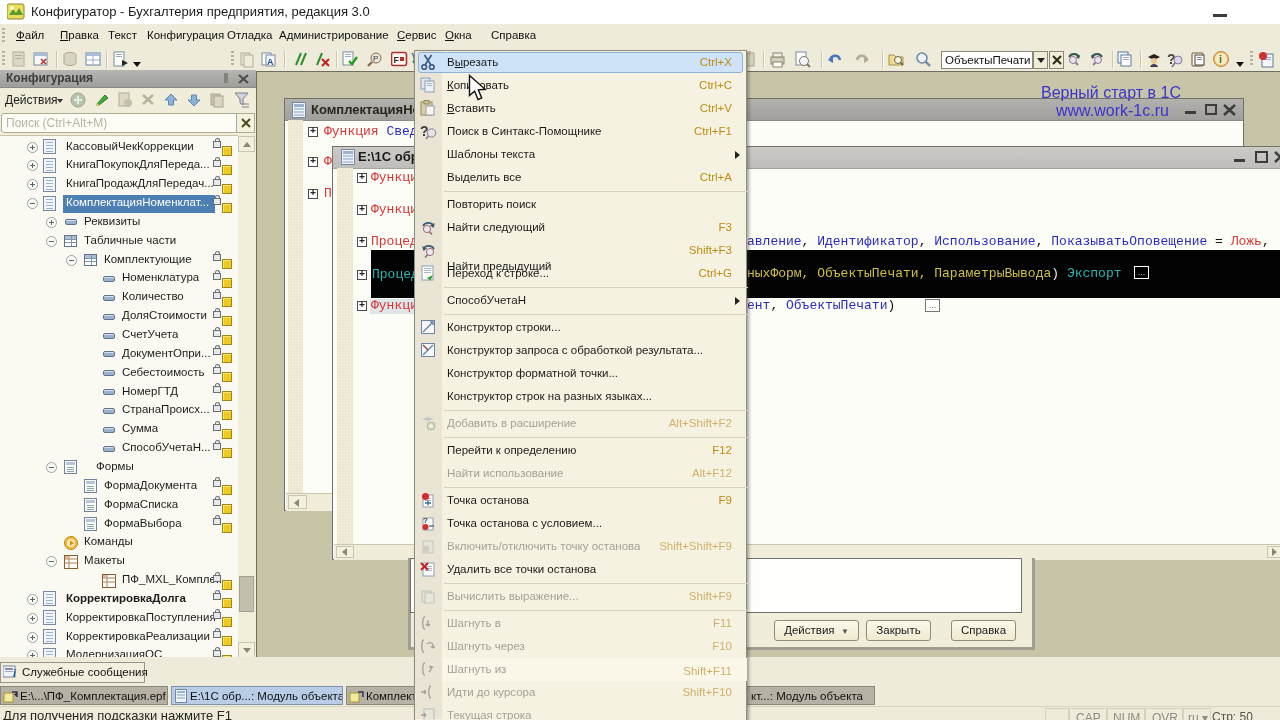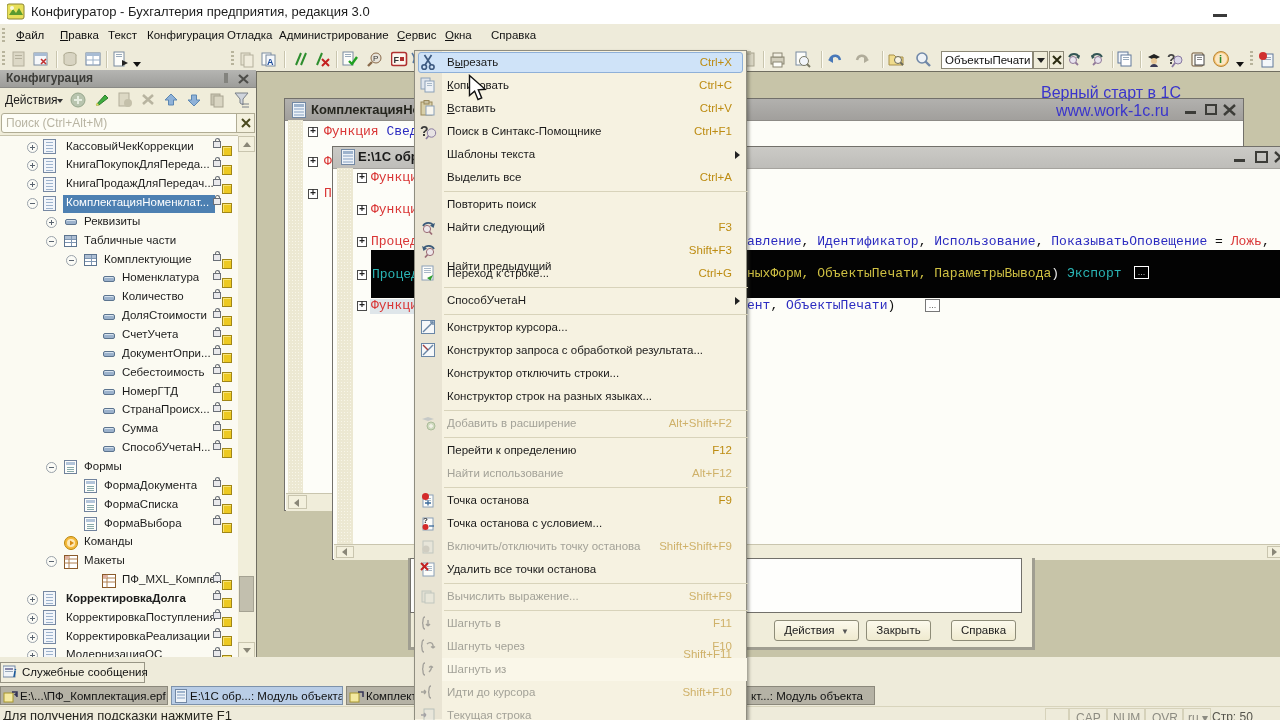--- a/index.html
+++ b/index.html
@@ -407,21 +407,21 @@
       <div class="ybox" style="left:222px;top:311.6px;"></div>
       <div class="exp" style="left:46px;top:325.95000000000005px;">
         <i></i>
       </div>
       <div class="frm" style="left:64px;top:324.45000000000005px;">
         <u></u>
         <i></i>
         <i style="top:8px"></i>
         <i style="top:10px"></i>
       </div>
-      <div class="ab" style="left:84px;top:323.95000000000005px;font-size:11.5px;color:#1c1c1c;white-space:nowrap;max-width:141px;overflow:hidden;">Формы</div>
+      <div class="ab" style="left:96px;top:323.95000000000005px;font-size:11.5px;color:#1c1c1c;white-space:nowrap;max-width:141px;overflow:hidden;">Формы</div>
       <div class="frm" style="left:84px;top:343.3px;">
         <u></u>
         <i></i>
         <i style="top:8px"></i>
         <i style="top:10px"></i>
       </div>
       <div class="ab" style="left:104px;top:342.8px;font-size:11.5px;color:#1c1c1c;white-space:nowrap;max-width:121px;overflow:hidden;">ФормаДокумента</div>
       <div class="lock" style="left:213px;top:344.3px;"></div>
       <div class="ybox" style="left:222px;top:349.3px;"></div>
       <div class="frm" style="left:84px;top:362.15000000000003px;">
@@ -722,28 +722,28 @@
       <div class="msc" style="top:211px;">Ctrl+G</div>
       <div class="msep" style="top:235.5px"></div>
       <div class="mitem" style="top:238px;left:32px;">СпособУчетаН</div>
       <div class="arrow" style="top:245.5px;"></div>
       <div class="msep" style="top:262.5px"></div>
       <div class="ab" style="left:5px;top:268px;width:17px;height:17px;"><svg width="17" height="17">
           <rect x="1.5" y="1.5" width="13" height="13" fill="#f6f8fa" stroke="#6a86a6"></rect>
           <path d="M3 13 L13 3" stroke="#6a86a6" stroke-width="1.4"></path>
           <path d="M10 3 H13 V6" fill="none" stroke="#6a86a6" stroke-width="1.4"></path>
         </svg></div>
-      <div class="mitem" style="top:265px;left:32px;">Конструктор курсора...</div>
+      <div class="mitem" style="top:265px;left:32px;">Конструктор строки...</div>
       <div class="ab" style="left:5px;top:291px;width:17px;height:17px;"><svg width="17" height="17">
           <rect x="1.5" y="1.5" width="13" height="13" fill="#f6f8fa" stroke="#6a86a6"></rect>
           <path d="M3 13 L13 3" stroke="#6a86a6" stroke-width="1.4"></path>
           <path d="M3 3 L8 8" stroke="#a04040" stroke-width="1.4"></path>
         </svg></div>
       <div class="mitem" style="top:288px;left:32px;">Конструктор запроса с обработкой результата...</div>
-      <div class="mitem" style="top:311px;left:32px;">Конструктор отключить строки...</div>
+      <div class="mitem" style="top:311px;left:32px;">Конструктор форматной точки...</div>
       <div class="mitem" style="top:334px;left:32px;">Конструктор строк на разных языках...</div>
       <div class="msep" style="top:358.5px"></div>
       <div class="ab" style="left:5px;top:364px;width:17px;height:17px;"><svg width="17" height="17" opacity="0.55">
           <path d="M2 4 L8 2 L14 4 L8 6 Z" fill="#aab4be"></path>
           <circle cx="11" cy="11" r="4" fill="#bcd4b0" stroke="#7a9a6a"></circle>
           <path d="M11 9 V13 M9 11 H13" stroke="#fff" stroke-width="1.4"></path>
         </svg></div>
       <div class="mitem dis" style="top:361px;left:32px;">Добавить в расширение</div>
       <div class="msc dissc" style="top:361px;">Alt+Shift+F2</div>
       <div class="msep" style="top:385.5px"></div>
@@ -801,21 +801,21 @@
           <path d="M7 6 C9 4 12 4 13 7 M13 7 L13 10 M13 10 L11 8.5 M13 10 L15 8.5" stroke="#777" stroke-width="1.4" fill="none"></path>
         </svg></div>
       <div class="mitem dis" style="top:584px;left:32px;">Шагнуть через</div>
       <div class="msc dissc" style="top:584px;">F10</div>
       <div class="ab" style="left:27px;top:607px;width:305px;height:23px;background:#faf7e9;"></div>
       <div class="ab" style="left:5px;top:610px;width:17px;height:17px;"><svg width="17" height="17" opacity="0.6">
           <path d="M5 2 C3 2 3 4 3 6 C3 8 2 8 2 8 C2 8 3 8 3 10 C3 12 3 14 5 14" fill="none" stroke="#777" stroke-width="1.4"></path>
           <path d="M9 11 C11 9 12 7 11 5 M11 5 L9 6.5 M11 5 L13 6.5" stroke="#777" stroke-width="1.4" fill="none"></path>
         </svg></div>
       <div class="mitem dis" style="top:607px;left:32px;">Шагнуть из</div>
-      <div class="msc dissc" style="top:592px;">Shift+F11</div>
+      <div class="msc dissc" style="top:609px;">Shift+F11</div>
       <div class="ab" style="left:5px;top:633px;width:17px;height:17px;"><svg width="17" height="17" opacity="0.6">
           <path d="M1 8 H6 M6 8 L4 6 M6 8 L4 10" stroke="#777" stroke-width="1.4" fill="none"></path>
           <path d="M11 2 C9 2 9 4 9 6 C9 8 8 8 8 8 C8 8 9 8 9 10 C9 12 9 14 11 14" fill="none" stroke="#777" stroke-width="1.4"></path>
         </svg></div>
       <div class="mitem dis" style="top:630px;left:32px;">Идти до курсора</div>
       <div class="msc dissc" style="top:630px;">Shift+F10</div>
       <div class="ab" style="left:5px;top:656px;width:17px;height:17px;"><svg width="17" height="17" opacity="0.6">
           <rect x="4" y="2" width="10" height="12" fill="#e8e8e0" stroke="#9aa"></rect>
           <path d="M1 8 L6 8 M6 8 L4 6 M6 8 L4 10" stroke="#778" stroke-width="1.4" fill="none"></path>
         </svg></div>

